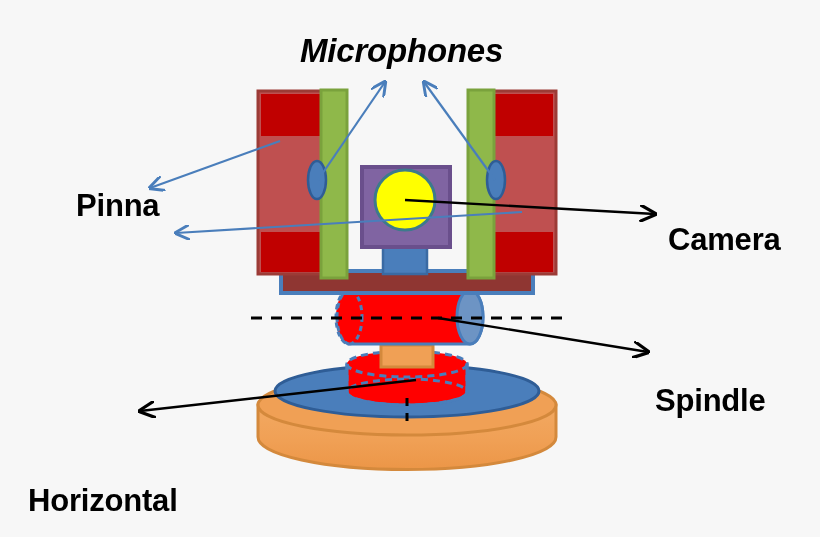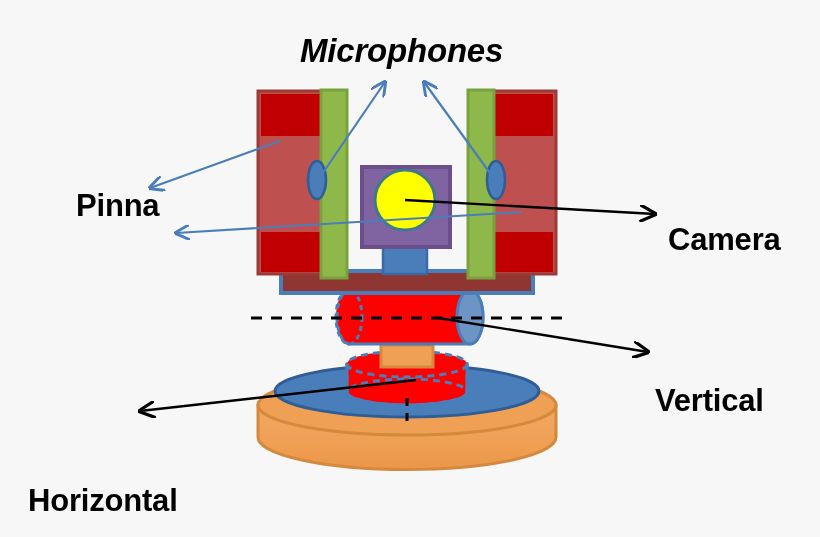--- a/index.html
+++ b/index.html
@@ -188,21 +188,21 @@
     </g>
   </svg>
 
   <div class="label" id="label-microphones">Microphones</div>
 
   <div class="label" id="label-pinna">Pinna</div>
 
   <div class="label" id="label-camera">Camera</div>
 
   <div class="label" id="label-vertical-spindle">
-    <div>Vertical</div>
+    <div>Spindle</div>
   </div>
 
   <div class="label" id="label-horizontal-spindle">
     <div>Horizontal</div>
     
   </div>
 
 </div>
 
 </body></html>

